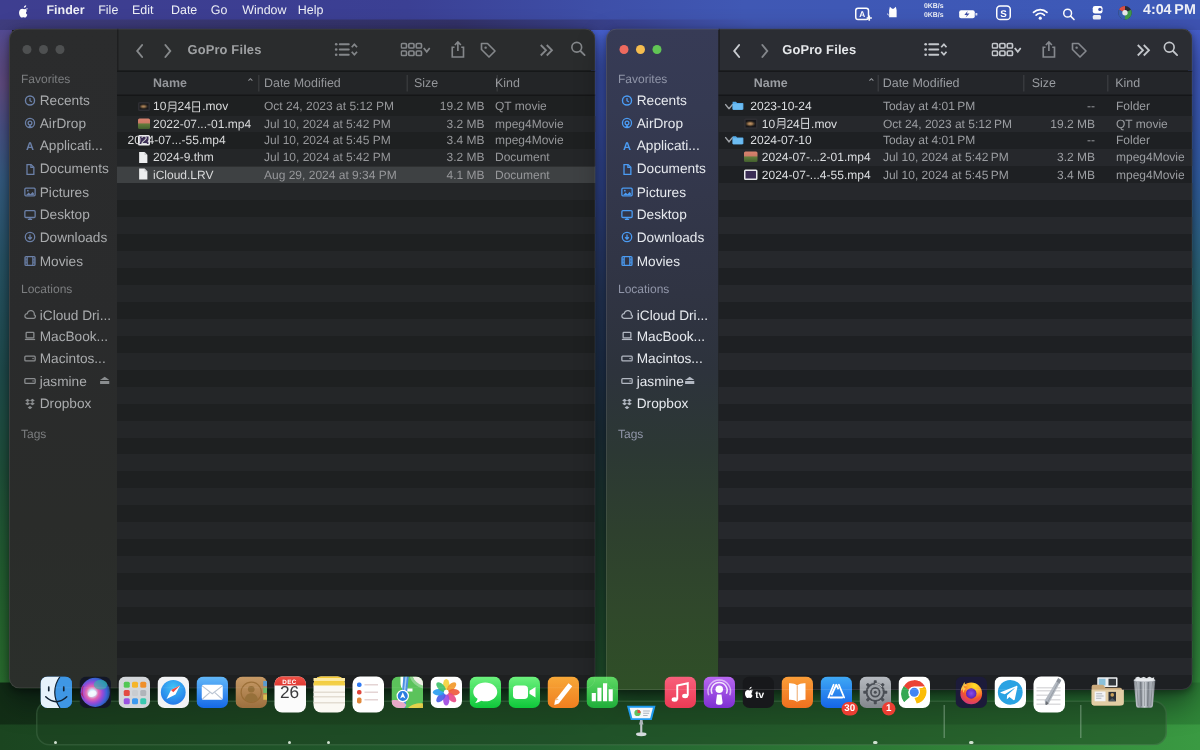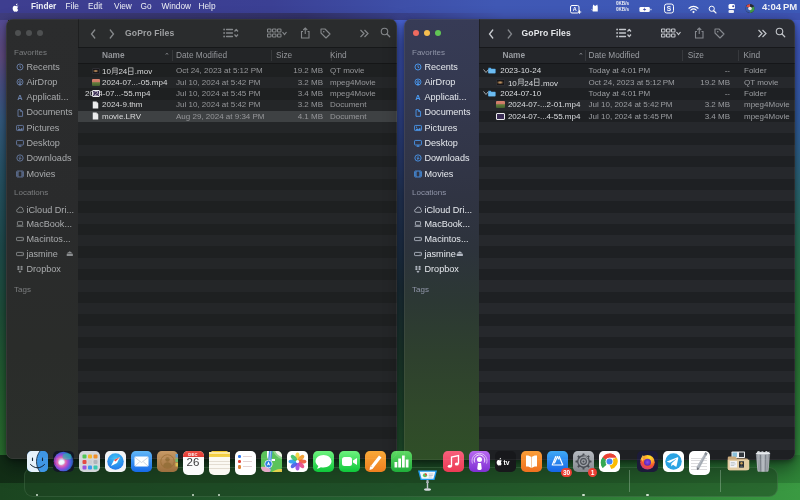--- a/index.html
+++ b/index.html
@@ -77,21 +77,21 @@
 <div class="abs" id="wallTop"></div>
 <div class="abs" id="wallBot"></div>
 <div class="abs" id="wallBot2"></div>
 <div class="abs" id="menubar">
 <svg class="mi" style="left:11.5px;top:1.5px" width="10" height="11" viewBox="0 0 18 20">
       <path fill="#fff" d="M12.6 1.2c.1 1-.3 2-.9 2.8-.7.8-1.7 1.4-2.7 1.3-.1-1 .4-2 1-2.7.7-.8 1.8-1.3 2.6-1.4zM15.6 7.1c-.9-.5-2-.8-3-.6-1.3.2-2.4 1-3.1 1-.8 0-1.7-.8-3-.8C4.8 6.8 3 7.9 2.2 9.6c-1.3 2.6-.3 6.5 1 8.6.6 1 1.4 2.1 2.5 2.1 1 0 1.4-.6 2.6-.6s1.6.6 2.6.6c1.1 0 1.8-1 2.4-2 .7-1.1 1-2.2 1-2.3 0 0-2-.8-2-3 0-1.9 1.5-2.8 1.6-2.9-.1-.3-.9-1.6-2.3-2z" transform="scale(.78)"></path>
     </svg>
 <span class="mi" style="left:31px;font-weight:700">Finder</span>
 <span class="mi" style="left:65.5px">File</span>
 <span class="mi" style="left:88px">Edit</span>
-<span class="mi" style="left:114px">View</span>
+<span class="mi" style="left:114px">Date</span>
 <span class="mi" style="left:140.5px">Go</span>
 <span class="mi" style="left:161.5px">Window</span>
 <span class="mi" style="left:198.5px">Help</span>
 
 <svg class="mi" style="left:570px;top:2.5px" width="12" height="9" viewBox="0 0 24 18">
       <rect x="1" y="1" width="17" height="15" rx="3" fill="none" stroke="#fff" stroke-width="2"></rect>
       <text x="9.5" y="12.5" font-size="11" fill="#fff" text-anchor="middle" font-weight="bold">A</text>
       <path d="M19 10.5v7M15.5 14h7" stroke="#fff" stroke-width="2.2"></path>
     </svg>
 <svg class="mi" style="left:590px;top:2px" width="10" height="10" viewBox="0 0 20 20">
@@ -292,21 +292,21 @@
         </svg>24<svg style="position:relative;top:1.2px" width="7.5" height="8.5" viewBox="0 0 15 17">
           <rect x="3" y="1.8" width="9" height="13.4" stroke="currentColor" stroke-width="1.3" fill="none"></rect>
           <path d="M3.5 8.5h8" stroke="currentColor" stroke-width="1.3"></path>
         </svg>.mov</span>
       <span class="rt sec" style="left:170px">Oct 24, 2023 at 5:12 PM</span>
       <span class="rt sec sz">19.2 MB</span>
       <span class="rt sec" style="left:324px">QT movie</span>
     </div>
   <div class="row" style="top:57.7px">
     <div class="fi thB" style="left:85.5px"></div>
-      <span class="rt" style="left:96px">2024-07...-05.mp4</span>
+      <span class="rt" style="left:96px">2022-07...-01.mp4</span>
       <span class="rt sec" style="left:170px">Jul 10, 2024 at 5:42 PM</span>
       <span class="rt sec sz">3.2 MB</span>
       <span class="rt sec" style="left:324px">mpeg4Movie</span>
     </div>
   <div class="row" style="top:69px">
     <div class="fi thC" style="left:85.5px"></div>
       <span class="rt" style="left:79px">2024-07...-55.mp4</span>
       <span class="rt sec" style="left:170px">Jul 10, 2024 at 5:45 PM</span>
       <span class="rt sec sz">3.4 MB</span>
       <span class="rt sec" style="left:324px">mpeg4Movie</span>
@@ -319,21 +319,21 @@
       <span class="rt" style="left:96px">2024-9.thm</span>
       <span class="rt sec" style="left:170px">Jul 10, 2024 at 5:42 PM</span>
       <span class="rt sec sz">3.2 MB</span>
       <span class="rt sec" style="left:324px">Document</span>
     </div>
   <div class="row" style="top:91.6px">
     <svg class="fdoc" style="left:86px" width="7" height="8" viewBox="0 0 14 16">
         <path d="M1.5 .8h7.2L12.5 4.6v10.6h-11z" fill="#ecedee"></path>
         <path d="M8.7 .8v3.8h3.8" fill="#c9cacc"></path>
       </svg>
-      <span class="rt" style="left:96px">movie.LRV</span>
+      <span class="rt" style="left:96px">iCloud.LRV</span>
       <span class="rt sec" style="left:170px">Aug 29, 2024 at 9:34 PM</span>
       <span class="rt sec sz">4.1 MB</span>
       <span class="rt sec" style="left:324px">Document</span>
     </div>
 </div>
 <div class="win" id="wR">
   <div class="sb"></div>
   <div class="sblabel" style="top:30px">Favorites</div>
   <div class="sbrow fav" style="top:42.5px">
       <svg width="8" height="8" viewBox="0 0 14 14">

